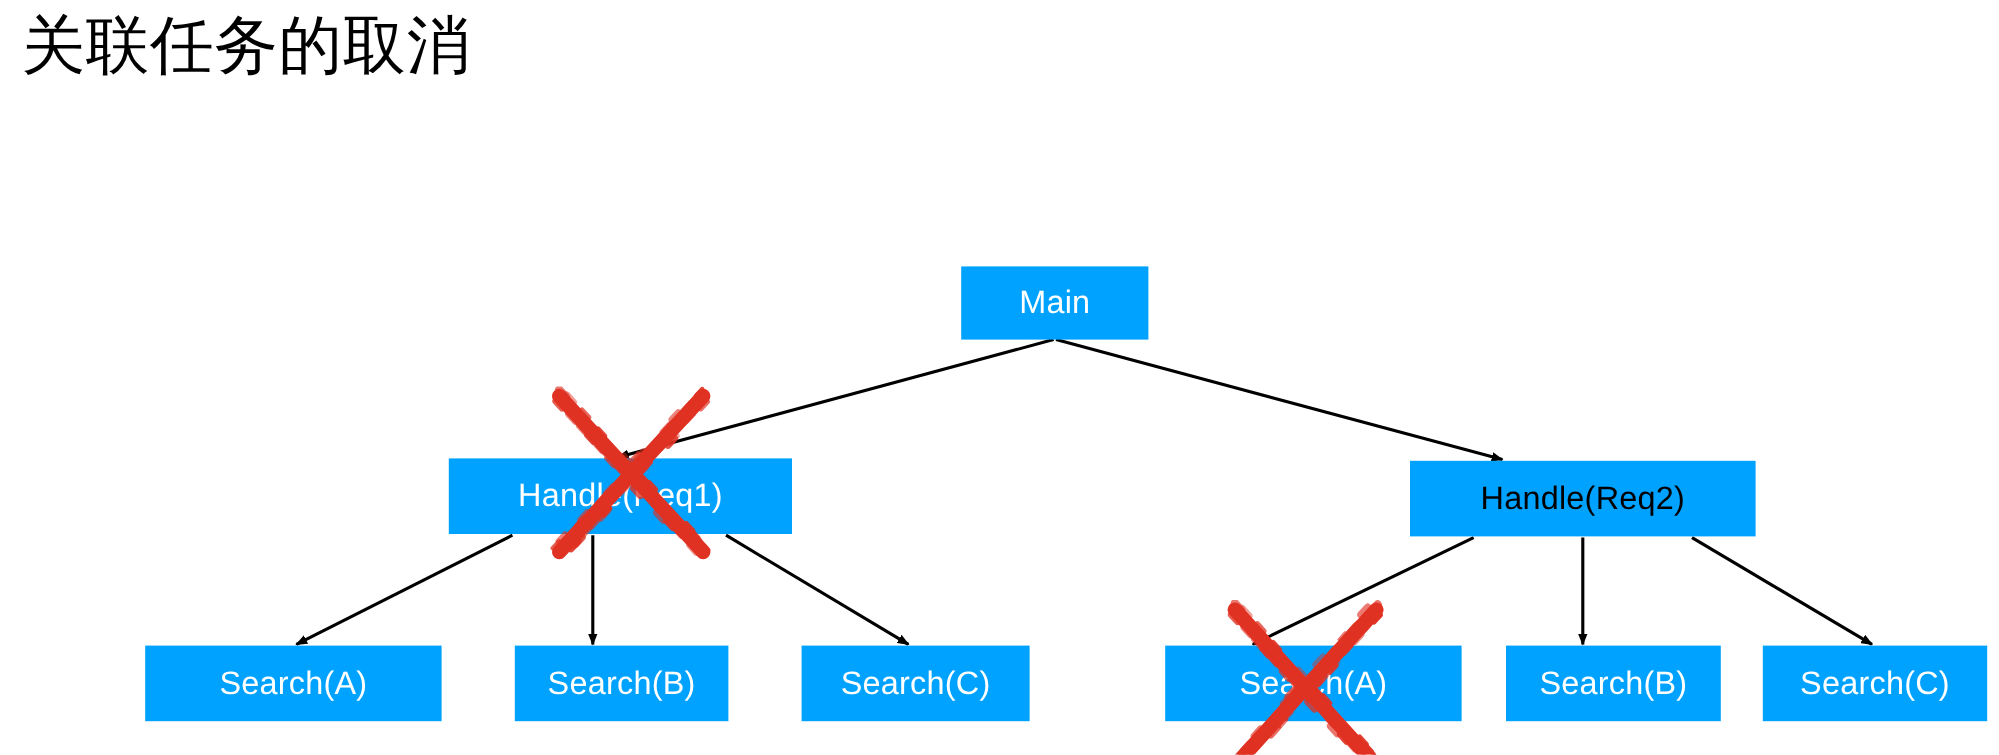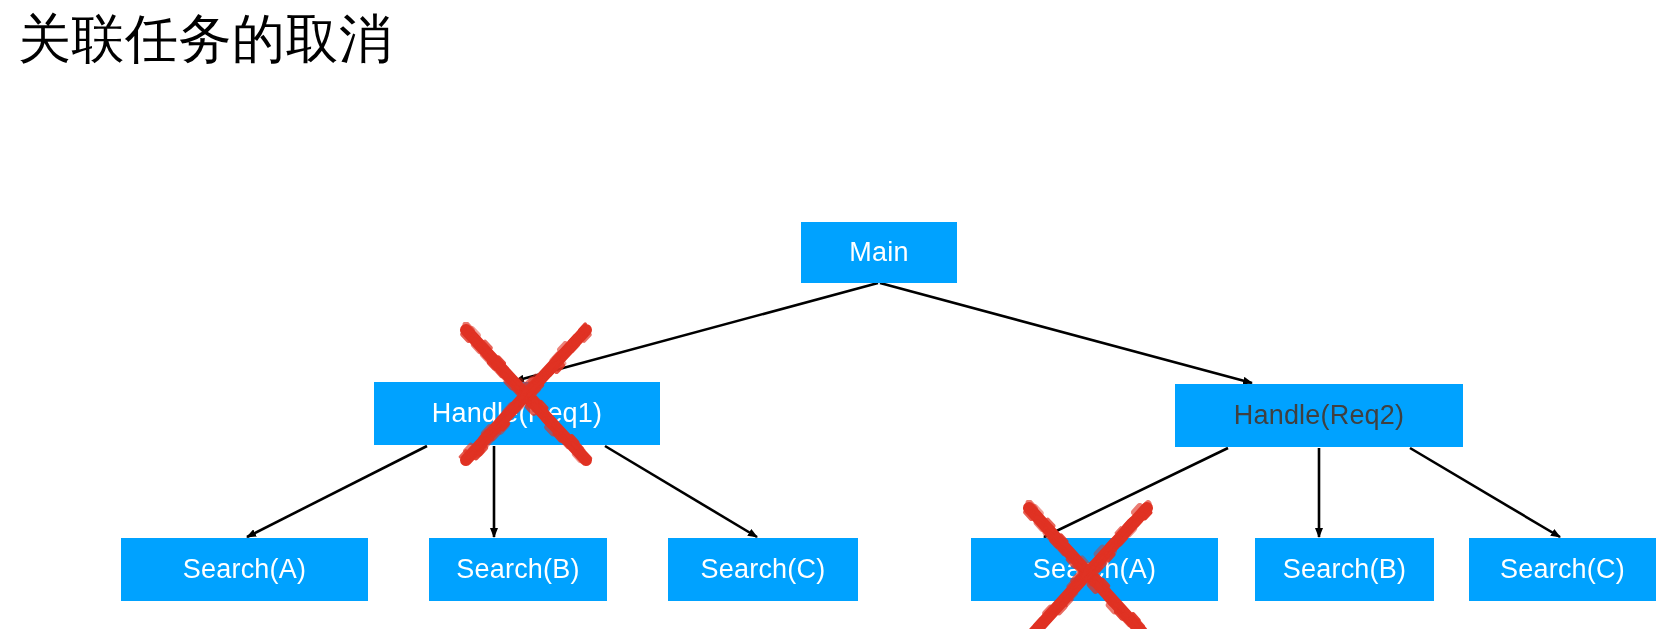--- a/index.html
+++ b/index.html
@@ -93,21 +93,21 @@
         </g>
     </svg>
 
     <div id="node-group">
         <div class="node" style="left: 801px; top: 222px; width: 156px; height: 61px; background: rgb(0, 162, 255); color: rgb(255, 255, 255);">
           <span class="node-label">Main</span>
         </div>
         <div class="node" style="left: 374px; top: 382px; width: 286px; height: 63px; background: rgb(0, 162, 255); color: rgb(255, 255, 255);">
           <span class="node-label">Handle(Req1)</span>
         </div>
-        <div class="node" style="left: 1175px; top: 384px; width: 288px; height: 63px; background: rgb(0, 162, 255); color: #404040;">
+        <div class="node" style="left: 1175px; top: 384px; width: 288px; height: 63px; background: rgb(0, 162, 255); color: #000000;">
           <span class="node-label">Handle(Req2)</span>
         </div>
         <div class="node" style="left: 121px; top: 538px; width: 247px; height: 63px; background: rgb(0, 162, 255); color: rgb(255, 255, 255);">
           <span class="node-label">Search(A)</span>
         </div>
         <div class="node" style="left: 429px; top: 538px; width: 178px; height: 63px; background: rgb(0, 162, 255); color: rgb(255, 255, 255);">
           <span class="node-label">Search(B)</span>
         </div>
         <div class="node" style="left: 668px; top: 538px; width: 190px; height: 63px; background: rgb(0, 162, 255); color: rgb(255, 255, 255);">
           <span class="node-label">Search(C)</span>

